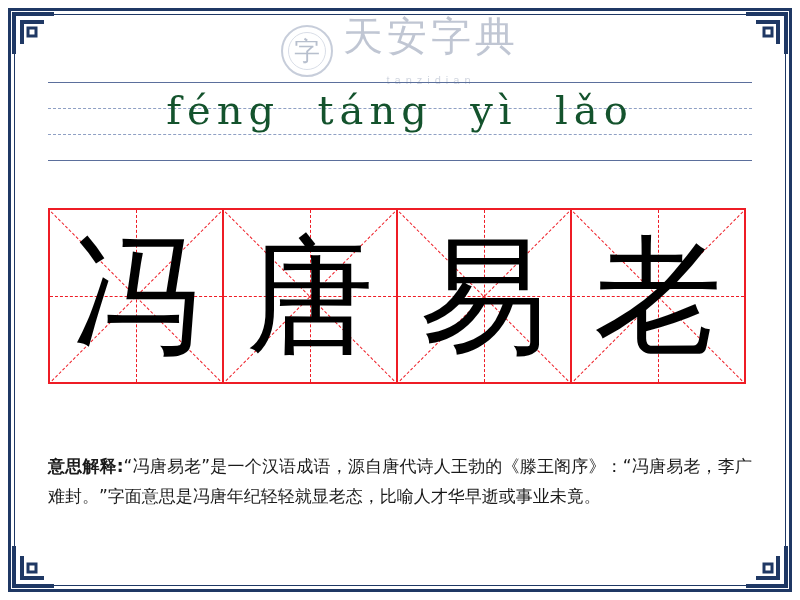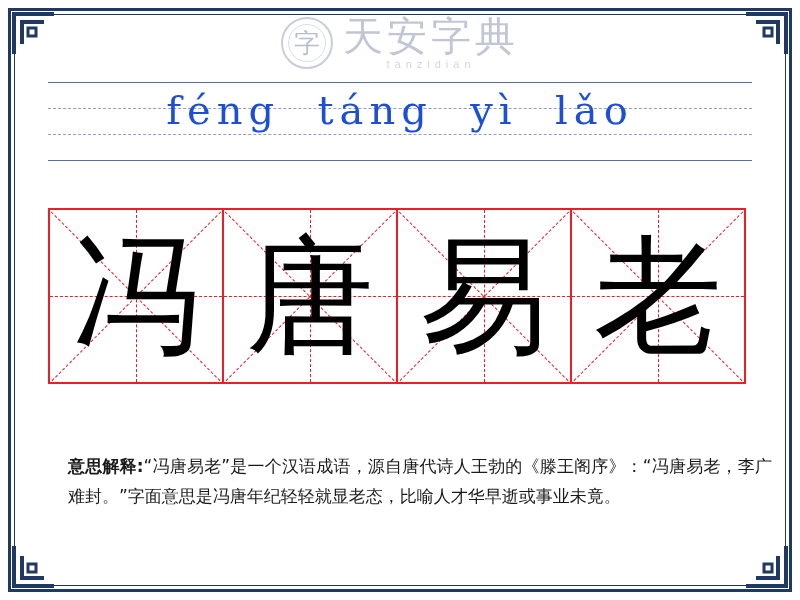--- a/index.html
+++ b/index.html
@@ -71,21 +71,21 @@
     font-size: 40px;
     letter-spacing: 4px;
     color: #8d99b0;
     font-family: "DejaVu Sans", sans-serif;
   }
   .logo-sub {
     font-size: 11px;
     letter-spacing: 5px;
     color: #aab3c5;
     text-align: center;
-    margin-top: 3px;
+    margin-top: 19px;
     font-family: "Liberation Sans", sans-serif;
   }
 
   
   .pinyin-block {
     position: absolute;
     left: 48px; top: 82px;
     width: 704px; height: 82px;
   }
   .staff-line {
@@ -98,21 +98,21 @@
   .staff-2 { top: 26px; }
   .staff-3 { top: 52px; }
   .staff-4 { top: 78px; }
   .pinyin-text {
     position: absolute;
     left: 0; top: 4px;
     width: 704px;
     text-align: center;
     font-size: 40px;
     letter-spacing: 6px;
-    color: #1d4ed8;
+    color: #14532d;
     font-family: "DejaVu Serif", serif;
     white-space: pre;
     line-height: 48px;
   }
 
   
   .grid {
     position: absolute;
     left: 48px; top: 208px;
     display: flex;
@@ -162,21 +162,20 @@
   
   .explain {
     position: absolute;
     left: 48px; top: 452px;
     width: 704px;
     font-size: 17px;
     line-height: 1.75;
     color: #1a1a1a;
     font-family: "DejaVu Sans", sans-serif;
     text-align: justify;
-    margin-left: 20px;
   }
   .explain b { font-weight: bold; }
 </style>
 </head>
 <body>
 
 <div id="page">
 
   <div class="frame-outer"></div>
   <div class="frame-inner"></div>

